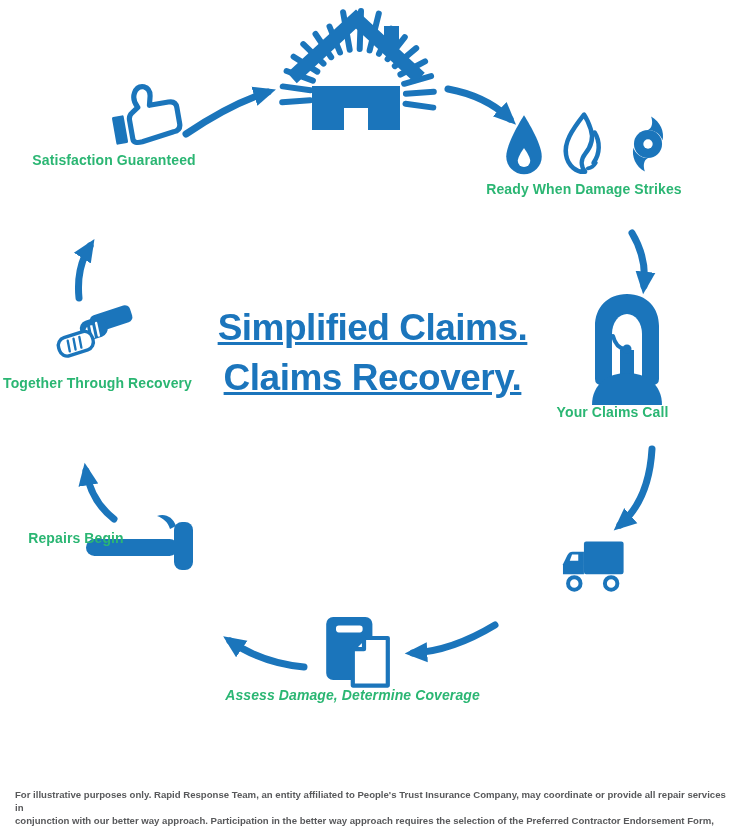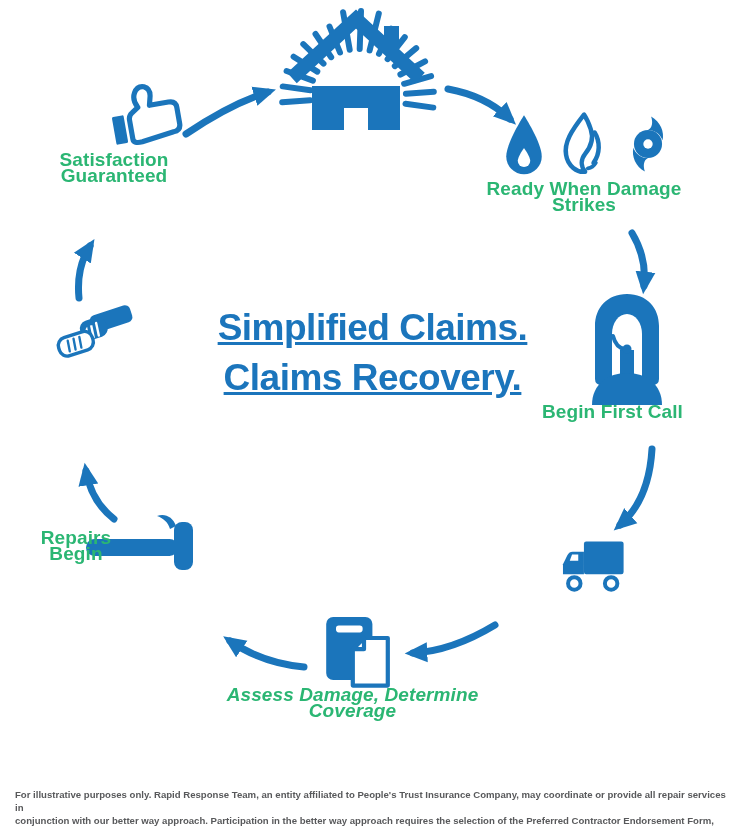--- a/index.html
+++ b/index.html
@@ -1,19 +1,19 @@
 <!DOCTYPE html>
 <html><head>
 <meta charset="utf-8">
 <style>
   html,body{margin:0;padding:0;background:#fff;}
   #canvas{position:relative;width:750px;height:831px;background:#ffffff;overflow:hidden;
           font-family:"Liberation Sans",sans-serif;}
   .abs{position:absolute;}
-  .step-label{position:absolute;color:#2bb673;font-weight:bold;font-size:19px;
+  .step-label{position:absolute;color:#2bb673;font-weight:bold;font-size:14px;
               text-align:center;letter-spacing:0.1px;line-height:16px;}
   .title{position:absolute;left:195px;top:303px;width:355px;text-align:center;
          color:#1b75bc;font-weight:bold;font-size:37px;line-height:50px;letter-spacing:-0.5px;text-decoration:underline;}
   .fineprint{position:absolute;left:15px;top:788px;width:720px;color:#58595b;
              font-size:9.6px;line-height:13px;font-weight:600;}
   svg{display:block;}
   .blue-fill{fill:#1b75bb;}
 </style>
 </head>
 <body>
@@ -83,21 +83,21 @@
 
   <svg class="abs" style="left:588px;top:292px;" width="78" height="113" viewBox="0 0 78 113">
     <path class="blue-fill" fill-rule="evenodd" d="M 39,2 C 19,2 7,16 7,34 L 7,87 Q 7,93 14,93 L 64,93 Q 71,93 71,87 L 71,34 C 71,16 59,2 39,2 Z
              M 24,42 L 54,42 L 54,93 L 24,93 Z"></path>
     <ellipse cx="39" cy="42" rx="15" ry="20" fill="#ffffff"></ellipse>
     <rect class="blue-fill" x="32" y="58" width="14" height="26"></rect>
     <path d="M 25,44 Q 28,56 37,57" stroke="#1b75bb" stroke-width="4" fill="none" stroke-linecap="round"></path>
     <circle class="blue-fill" cx="39" cy="57" r="4.5"></circle>
     <path class="blue-fill" d="M 4,113 C 4,92 20,81 39,81 C 58,81 74,92 74,113 Z"></path>
   </svg>
-  <div class="step-label" style="left:530px;top:404px;width:165px;">Begin First Call</div>
+  <div class="step-label" style="left:530px;top:404px;width:165px;">Your Claims Call</div>
 
   <svg class="abs" style="left:559px;top:538px;" width="68" height="58" viewBox="0 0 120 102">
     <rect class="blue-fill" x="44" y="6" width="70" height="58" rx="4"></rect>
     <path class="blue-fill" d="M 44,24 L 24,24 Q 18,24 15,30 L 7,46 L 7,64 L 44,64 Z"></path>
     <polygon points="23,29 34,29 34,40 19,40" fill="#ffffff"></polygon>
     <circle cx="27" cy="80" r="11" fill="#ffffff" stroke="#1b75bb" stroke-width="7"></circle>
     <circle cx="92" cy="80" r="11" fill="#ffffff" stroke="#1b75bb" stroke-width="7"></circle>
   </svg>
 
   <svg class="abs" style="left:322px;top:614px;" width="70" height="76" viewBox="0 0 100 108">
@@ -126,20 +126,21 @@
       </g>
       <rect x="6" y="42" width="52" height="28" rx="12" fill="#ffffff" stroke="#1b75bb" stroke-width="5"></rect>
       <path d="M 48,42 Q 54,31 64,35" stroke="#1b75bb" stroke-width="5" fill="none" stroke-linecap="round"></path>
       <g stroke="#1b75bb" stroke-width="3.5" stroke-linecap="round">
         <line x1="22" y1="48" x2="20" y2="64"></line>
         <line x1="31" y1="48" x2="29" y2="64"></line>
         <line x1="40" y1="48" x2="38" y2="64"></line>
       </g>
     </g>
   </svg>
+  <div class="step-label" style="left:0px;top:375px;width:195px;">Together Through Recovery</div>
 
   <svg class="abs" style="left:110px;top:83px;" width="74" height="68" viewBox="0 0 100 92">
     <g transform="rotate(-10 50 46)">
       <rect class="blue-fill" x="3" y="38" width="16" height="38" rx="2"></rect>
       <path d="M 26,72 L 26,46 Q 26,40 31,37 L 40,31 Q 34,20 39,11 Q 44,2 53,5 Q 61,9 59,19 L 56,31 L 82,31 Q 92,31 92,40 L 92,62 Q 92,72 82,72 L 38,78 Q 26,79 26,72 Z" fill="#ffffff" stroke="#1b75bb" stroke-width="7" stroke-linejoin="round"></path>
     </g>
   </svg>
   <div class="step-label" style="left:28px;top:152px;width:172px;">Satisfaction Guaranteed</div>
 
   <div class="title">

